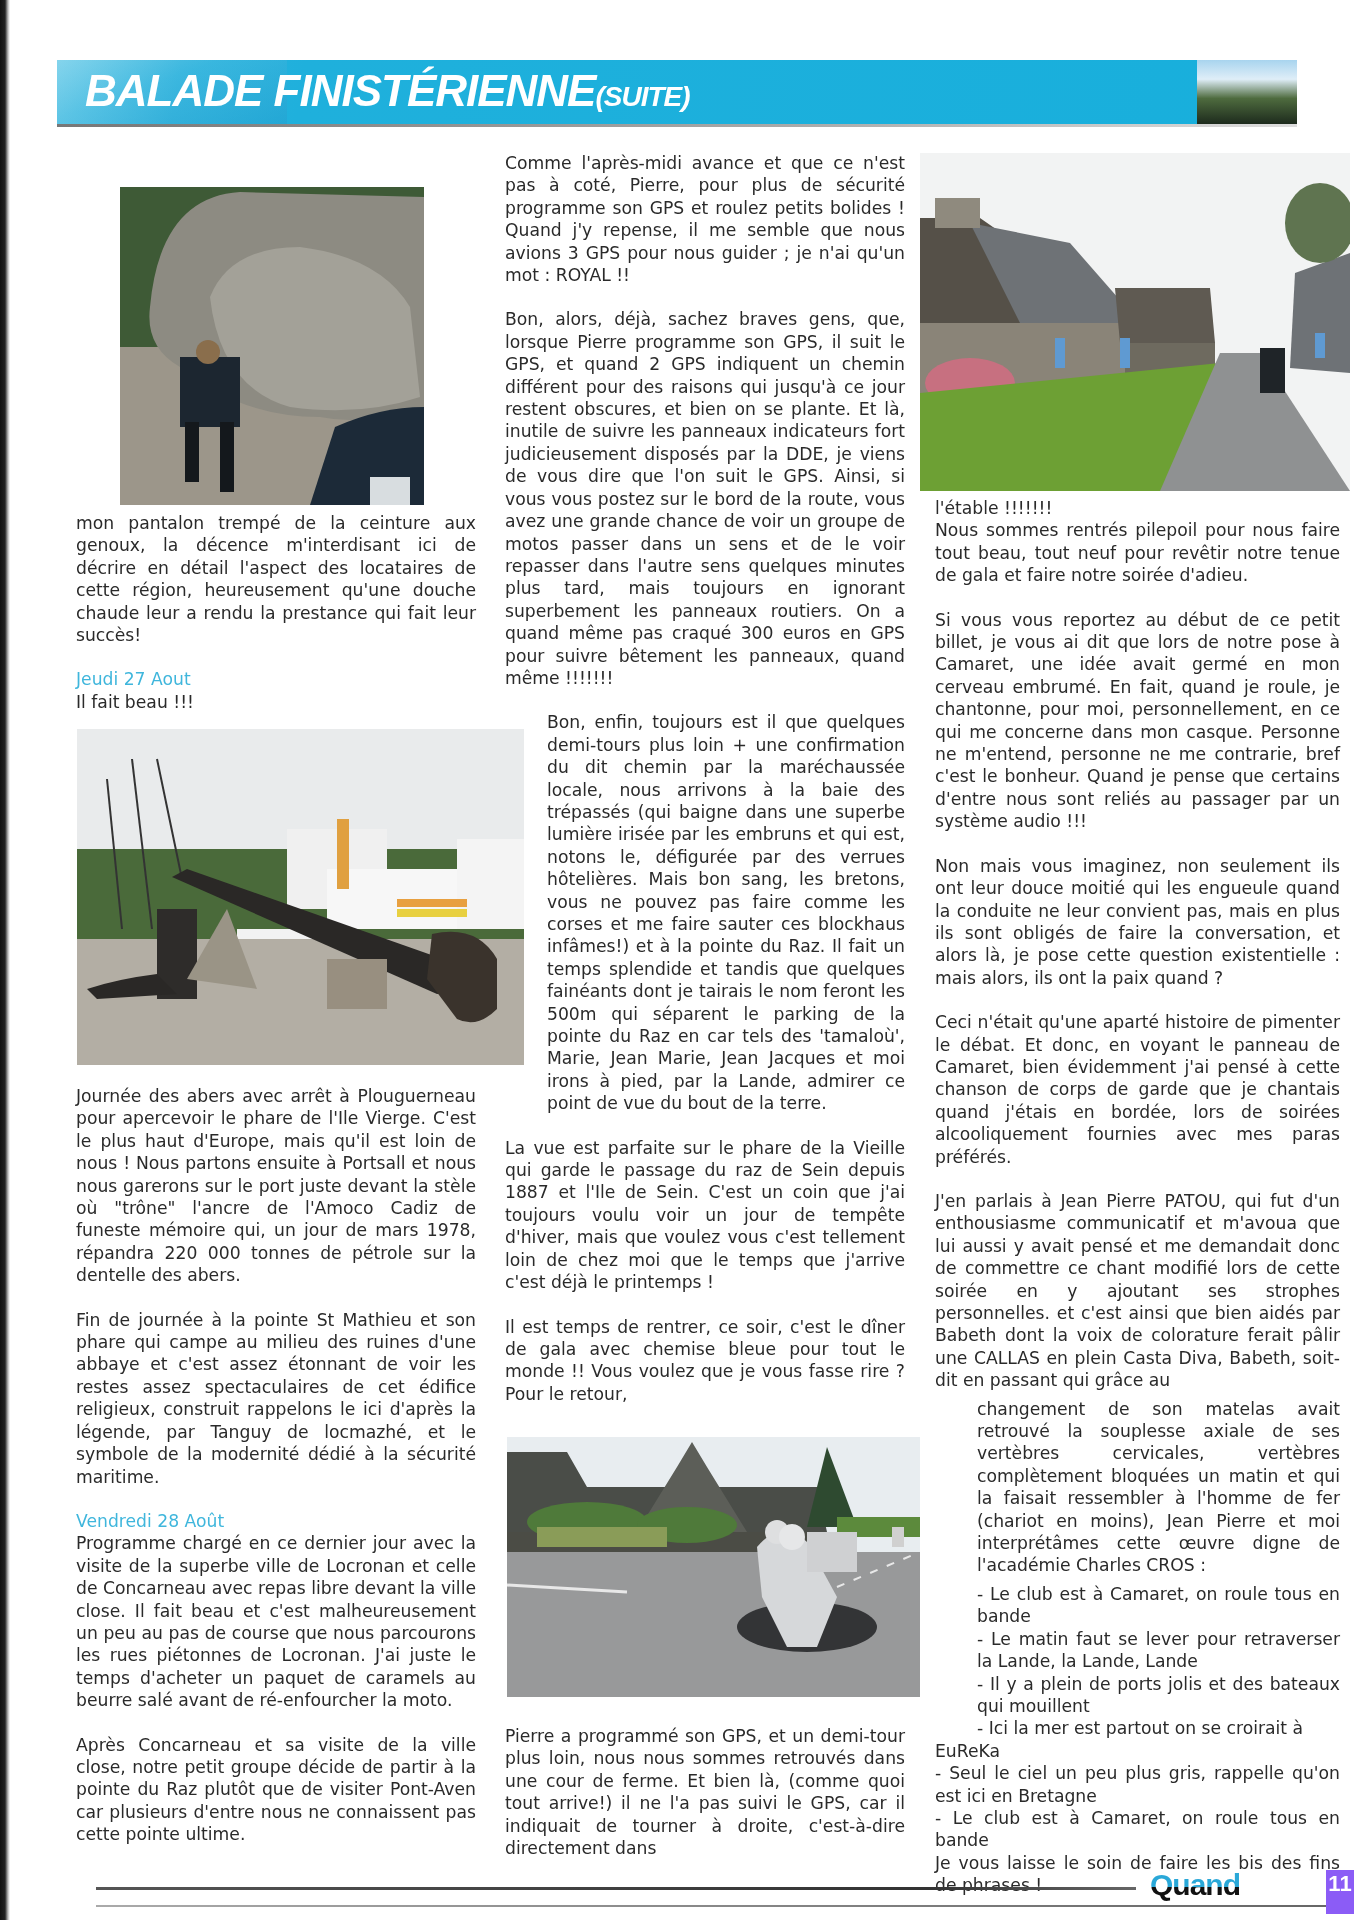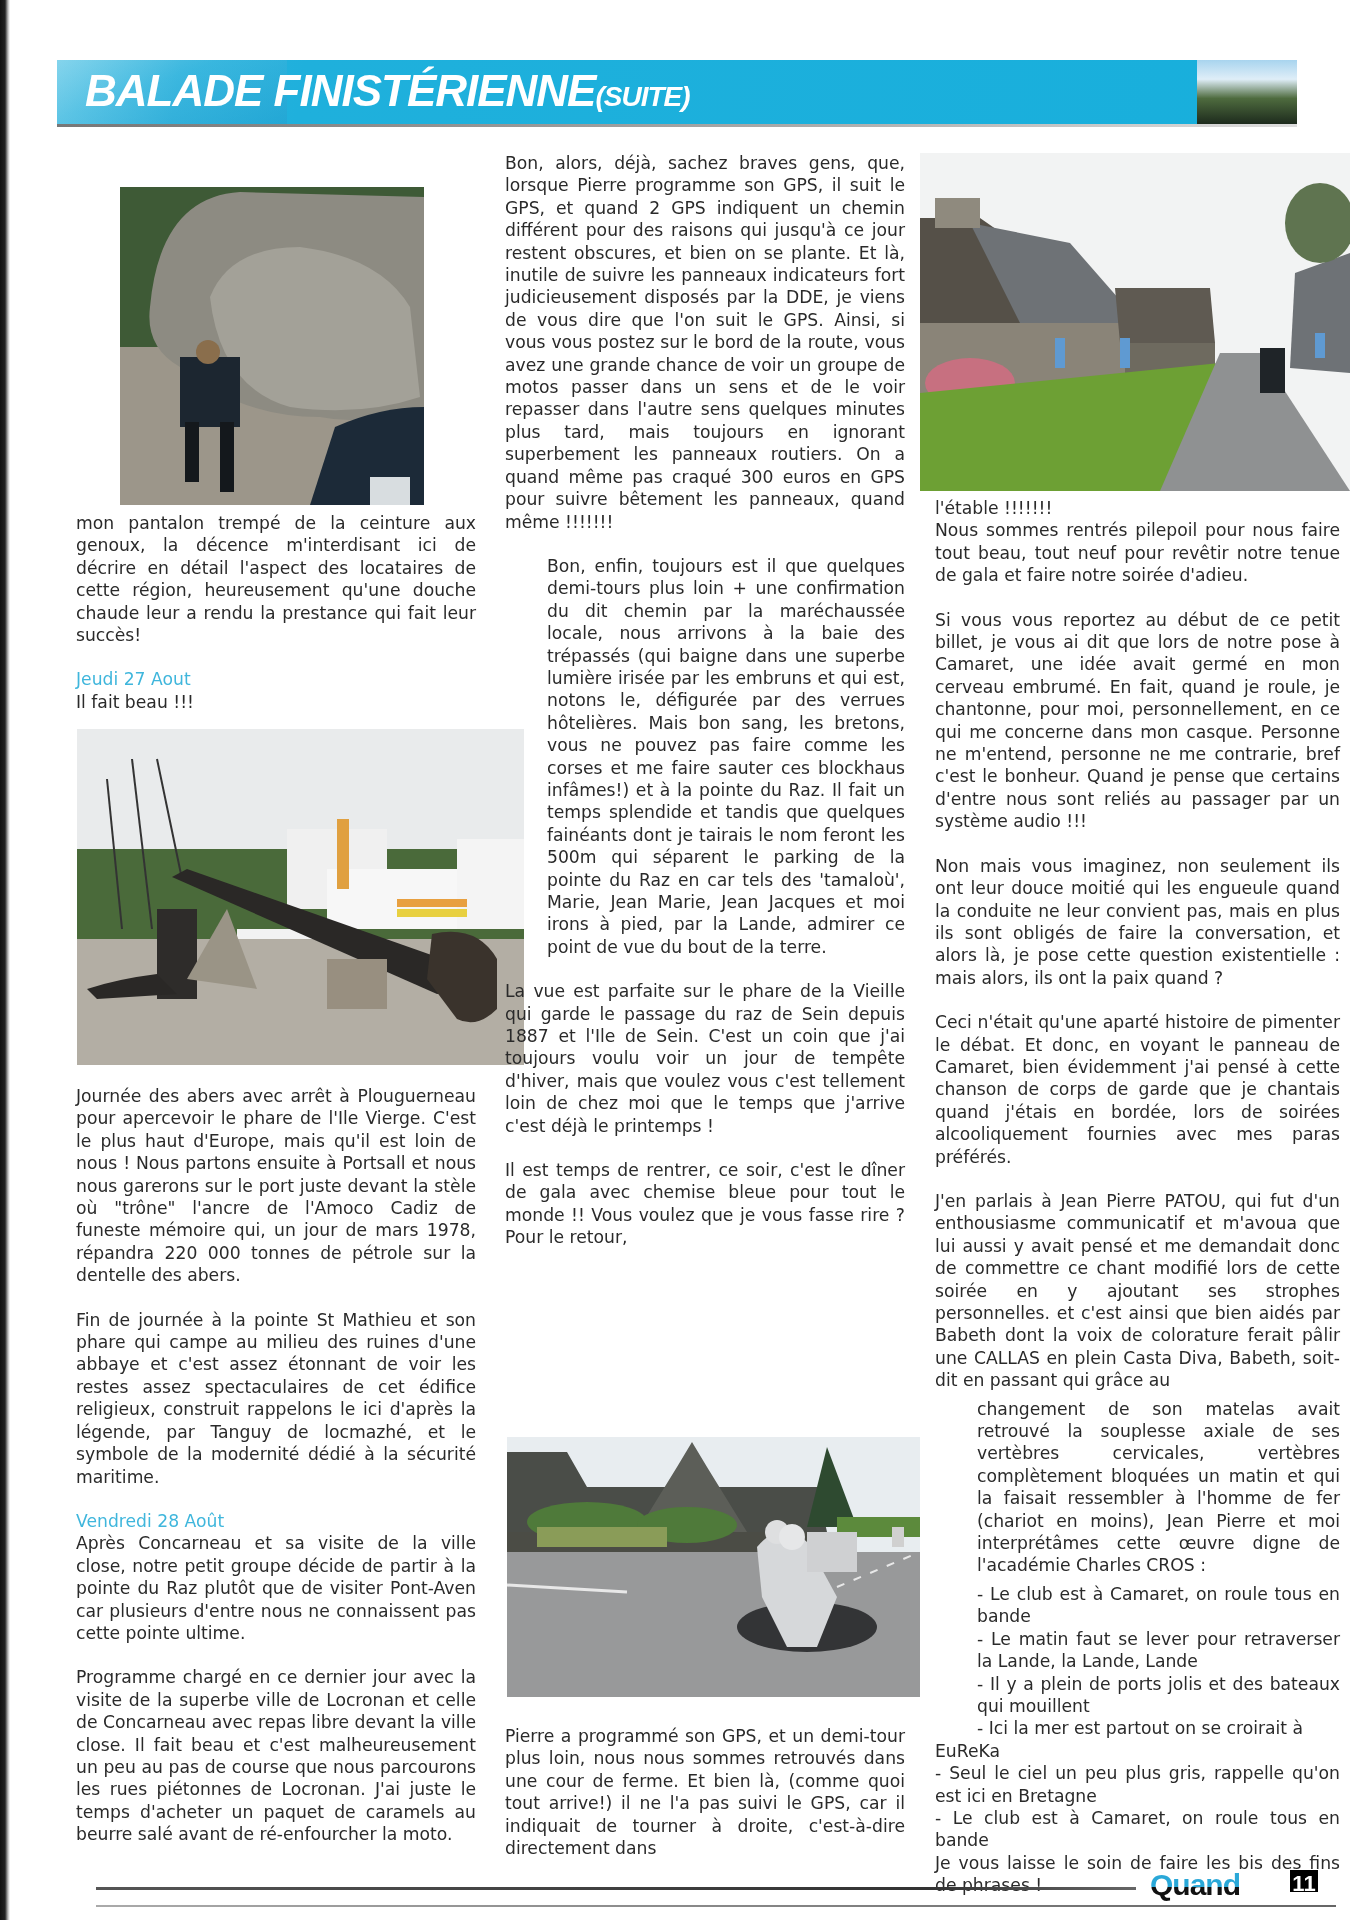--- a/index.html
+++ b/index.html
@@ -54,22 +54,22 @@
     background: linear-gradient(to right, #aaa, #666);
   }
   .logo {
     position: absolute; left: 1150px; top: 1868px;
     font-family: "Liberation Sans", sans-serif; font-weight: bold; font-size: 30px;
     letter-spacing: -1px;
     background: linear-gradient(180deg, #2aa8d8 0%, #2aa8d8 55%, #111 56%, #111 100%);
     -webkit-background-clip: text; background-clip: text; color: transparent;
   }
   .page-num {
-    position: absolute; left: 1290px; top: 1870px; width: 28px; height: 22px;
-    background: #000000; color: #fff;
+    position: absolute; left: 1326px; top: 1870px; width: 28px; height: 44px;
+    background: #8b5cf6; color: #fff;
     font-family: "Liberation Sans", sans-serif; font-weight: bold; font-size: 22px;
     text-align: center; line-height: 28px;
   }
 </style>
 </head>
 <body>
 
 <div class="left-edge"></div>
 
 <div class="banner">
@@ -166,25 +166,26 @@
 
 <div class="col" style="left:76px; top:512px; width:400px;">
   <p>mon pantalon trempé de la ceinture aux genoux, la décence m'interdisant ici de décrire en détail l'aspect des locataires de cette région, heureusement qu'une douche chaude leur a rendu la prestance qui fait leur succès!</p>
   <div class="date-head">Jeudi 27 Aout</div>
   <p>Il fait beau !!!</p>
 </div>
 <div class="col" style="left:76px; top:1085px; width:400px;">
   <p>Journée des abers avec arrêt à Plouguerneau pour apercevoir le phare de l'Ile Vierge. C'est le plus haut d'Europe, mais qu'il est loin de nous ! Nous partons ensuite à Portsall et nous nous garerons sur le port juste devant la stèle où "trône" l'ancre de l'Amoco Cadiz de funeste mémoire qui, un jour de mars 1978, répandra 220 000 tonnes de pétrole sur la dentelle des abers.</p>
   <p>Fin de journée à la pointe St Mathieu et son phare qui campe au milieu des ruines d'une abbaye et c'est assez étonnant de voir les restes assez spectaculaires de cet édifice religieux, construit rappelons le ici d'après la légende, par Tanguy de locmazhé, et le symbole de la modernité dédié à la sécurité maritime.</p>
   <div class="date-head">Vendredi 28 Août</div>
+  <p>Programme chargé en ce dernier jour avec la visite de la superbe ville de Locronan et celle de Concarneau avec repas libre devant la ville close. Il fait beau et c'est malheureusement un peu au pas de course que nous parcourons les rues piétonnes de Locronan. J'ai juste le temps d'acheter un paquet de caramels au beurre salé avant de ré-enfourcher la moto.</p>
   <p>Après Concarneau et sa visite de la ville close, notre petit groupe décide de partir à la pointe du Raz plutôt que de visiter Pont-Aven car plusieurs d'entre nous ne connaissent pas cette pointe ultime.</p>
-  <p>Programme chargé en ce dernier jour avec la visite de la superbe ville de Locronan et celle de Concarneau avec repas libre devant la ville close. Il fait beau et c'est malheureusement un peu au pas de course que nous parcourons les rues piétonnes de Locronan. J'ai juste le temps d'acheter un paquet de caramels au beurre salé avant de ré-enfourcher la moto.</p>
 </div>
 
 <div class="col" style="left:505px; top:152px; width:400px;">
+  <p>Comme l'après-midi avance et que ce n'est pas à coté, Pierre, pour plus de sécurité programme son GPS et roulez petits bolides ! Quand j'y repense, il me semble que nous avions 3 GPS pour nous guider ; je n'ai qu'un mot : ROYAL !!</p>
   <p>Bon, alors, déjà, sachez braves gens, que, lorsque Pierre programme son GPS, il suit le GPS, et quand 2 GPS indiquent un chemin différent pour des raisons qui jusqu'à ce jour restent obscures, et bien on se plante. Et là, inutile de suivre les panneaux indicateurs fort judicieusement disposés par la DDE, je viens de vous dire que l'on suit le GPS. Ainsi, si vous vous postez sur le bord de la route, vous avez une grande chance de voir un groupe de motos passer dans un sens et de le voir repasser dans l'autre sens quelques minutes plus tard, mais toujours en ignorant superbement les panneaux routiers. On a quand même pas craqué 300 euros en GPS pour suivre bêtement les panneaux, quand même !!!!!!!</p>
   <p class="indent">Bon, enfin, toujours est il que quelques demi-tours plus loin + une confirmation du dit chemin par la maréchaussée locale, nous arrivons à la baie des trépassés (qui baigne dans une superbe lumière irisée par les embruns et qui est, notons le, défigurée par des verrues hôtelières. Mais bon sang, les bretons, vous ne pouvez pas faire comme les corses et me faire sauter ces blockhaus infâmes!) et à la pointe du Raz. Il fait un temps splendide et tandis que quelques fainéants dont je tairais le nom feront les 500m qui séparent le parking de la pointe du Raz en car tels des 'tamaloù', Marie, Jean Marie, Jean Jacques et moi irons à pied, par la Lande, admirer ce point de vue du bout de la terre.</p>
   <p>La vue est parfaite sur le phare de la Vieille qui garde le passage du raz de Sein depuis 1887 et l'Ile de Sein. C'est un coin que j'ai toujours voulu voir un jour de tempête d'hiver, mais que voulez vous c'est tellement loin de chez moi que le temps que j'arrive c'est déjà le printemps !</p>
   <p>Il est temps de rentrer, ce soir, c'est le dîner de gala avec chemise bleue pour tout le monde !! Vous voulez que je vous fasse rire ? Pour le retour,</p>
 </div>
 <div class="col" style="left:505px; top:1725px; width:400px;">
   <p>Pierre a programmé son GPS, et un demi-tour plus loin, nous nous sommes retrouvés dans une cour de ferme. Et bien là, (comme quoi tout arrive!) il ne l'a pas suivi le GPS, car il indiquait de tourner à droite, c'est-à-dire directement dans</p>
 </div>
 
 <div class="col" style="left:935px; top:497px; width:405px;">

